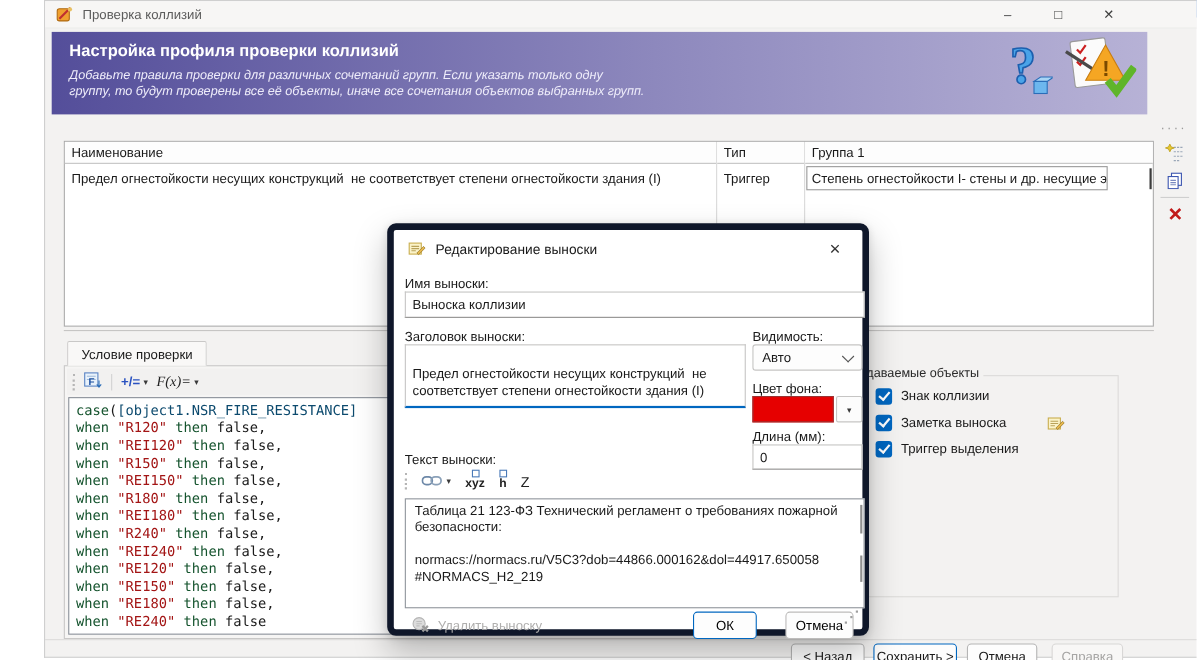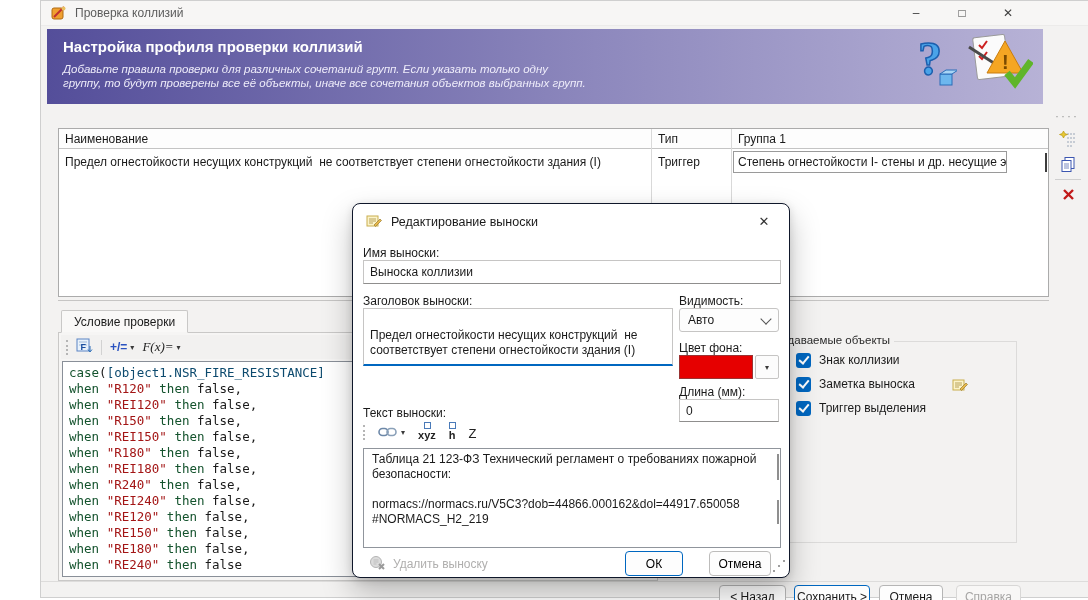--- a/index.html
+++ b/index.html
@@ -70,21 +70,21 @@
   
   .footer-sep{position:absolute;left:0;top:580px;width:100%;height:1px;background:#dddcdb}
   .btn{position:absolute;top:584px;height:24px;background:#fdfdfd;border:1px solid #b5b5b5;border-radius:4px;
        font-size:12px;font-family:inherit;color:#1a1a1a;padding:0}
   #btn-back{left:678px;width:67px}
   #btn-save{left:753px;width:76px;border-color:#0067c0}
   #btn-cancel-main{left:838px;width:64px}
   #btn-help{left:915px;width:65px;color:#a6a5a4;border-color:#d8d7d6;background:#f8f7f6}
 
   
-  .modal{position:absolute;left:352px;top:203px;width:438px;height:375px;background:#fff;border:1px solid #0f172a;
+  .modal{position:absolute;left:352px;top:203px;width:438px;height:375px;background:#fff;border:6px solid #0f172a;
          border-radius:8px;box-shadow:0 14px 30px rgba(0,0,0,.25),0 2px 8px rgba(0,0,0,.12);z-index:10;box-sizing:border-box}
   .m-title{position:absolute;left:12px;top:8px;display:flex;gap:9px;align-items:center;font-size:12.5px}
   .m-close{position:absolute;right:10px;top:6px;width:30px;height:22px;display:flex;align-items:center;justify-content:center;font-size:13px;color:#333}
   .m-label{position:absolute;font-size:12px}
   .m-input{position:absolute;box-sizing:border-box;border:1px solid #c6c5c4;border-bottom-color:#8f8e8d;background:#fff;
            font:12px "Liberation Sans",sans-serif;padding:0 6px;color:#1a1a1a;outline:none}
   #name-input{left:10px;top:56px;width:418px;height:24px}
   textarea.m-area{position:absolute;box-sizing:border-box;background:#fff;resize:none;overflow:hidden;
                   font:12px/15px "Liberation Sans",sans-serif;color:#1a1a1a;outline:none}
   #header-box{left:10px;top:104px;width:310px;height:58px;border:1px solid #c6c5c4;border-bottom:2px solid #0067c0;padding:19px 6px}

